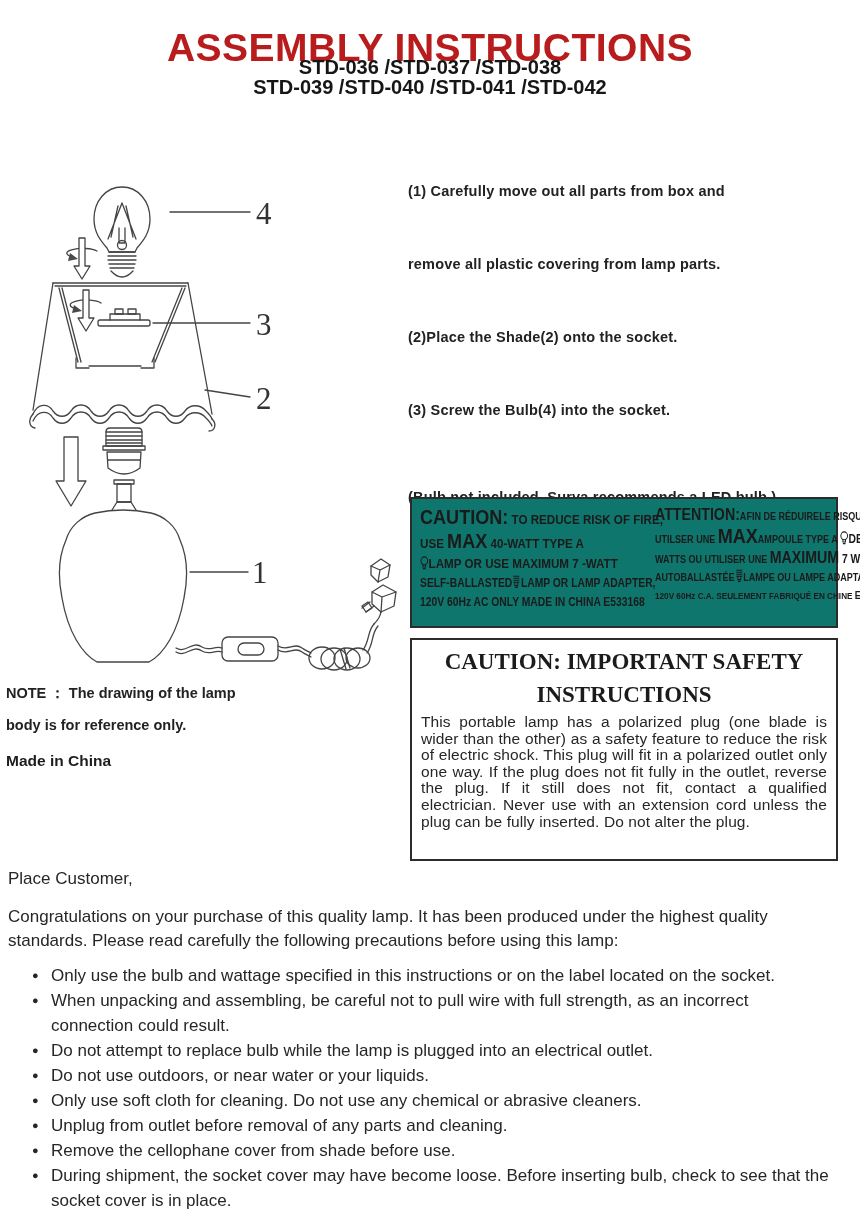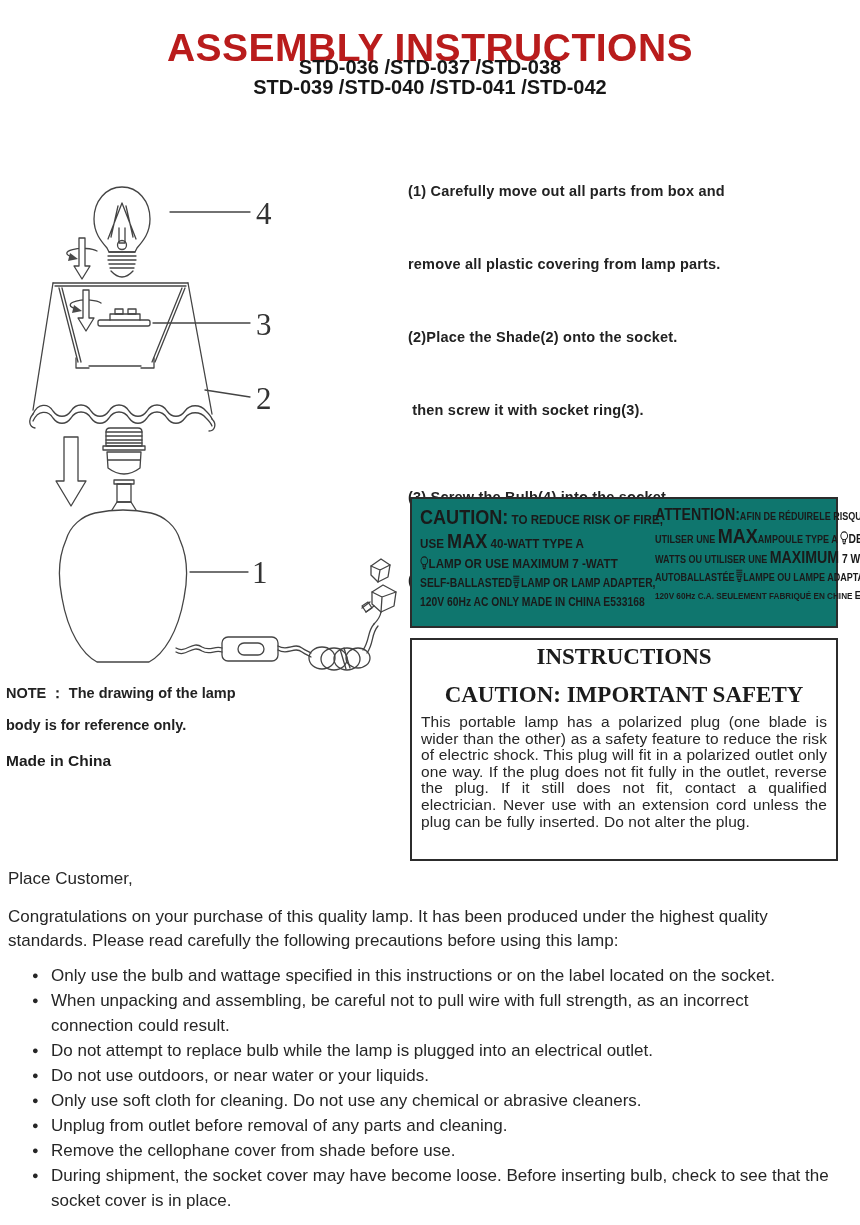--- a/index.html
+++ b/index.html
@@ -173,21 +173,20 @@
     <text class="plabel" x="256" y="84">4</text>
     <text class="plabel" x="256" y="195">3</text>
     <text class="plabel" x="256" y="269">2</text>
     <text class="plabel" x="252" y="443">1</text>
   </svg>
 
   <div class="steps">
     <div class="step-line">(1) Carefully move out all parts from box and</div>
     <div class="step-line">remove all plastic covering from lamp parts.</div>
     <div class="step-line">(2)Place the Shade(2) onto the socket.</div>
-    <div class="step-line"> then screw it with socket ring(3).</div>
     <div class="step-line">(3) Screw the Bulb(4) into the socket.</div>
     <div class="step-line">(Bulb not included. Surya recommends a LED bulb.)</div>
   </div>
 
   <div class="caution-box">
     <div class="c-col c-left">
         <div class="c-line"><span class="seg-xl">CAUTION:</span><span class="seg-lg"> TO REDUCE RISK OF FIRE,</span></div>
         <div class="c-line"><span class="seg-lg">USE  </span><span class="seg-xl">MAX</span><span class="seg-lg">  40-WATT TYPE A</span></div>
         <div class="c-line"><span><svg class="seg-icon" width="10" height="14" viewBox="0 0 10 14">
               <circle cx="5" cy="4.8" r="3.9" fill="none" stroke="#1a1a1a" stroke-width="1.1"></circle>
@@ -212,22 +211,22 @@
         <div class="c-line"><span class="seg-sm">AUTOBALLASTÉE</span><span><svg class="seg-icon" width="10" height="14" viewBox="0 0 10 14">
               <path d="M1.5 1.3 H8.5 M1.5 3.3 H8.5 M1.5 5.3 H8.5 M1.5 7.3 H8.5" stroke="#1a1a1a" stroke-width="1.1" fill="none"></path>
               <path d="M3.3 7.3 L3.3 10.6 L6.7 10.6 L6.7 7.3" stroke="#1a1a1a" stroke-width="1.1" fill="none"></path>
               <line x1="3.3" y1="12.4" x2="6.7" y2="12.4" stroke="#1a1a1a" stroke-width="1.1"></line>
             </svg></span><span class="seg-sm">LAMPE OU LAMPE ADAPTATEUR.</span></div>
         <div class="c-line"><span class="seg-xs">120V 60Hz C.A. SEULEMENT FABRIQUÉ EN CHINE </span><span class="seg-sm">E533168</span></div>
       </div>
   </div>
 
   <div class="safety-box">
+    <div class="s-head s-head1">CAUTION: IMPORTANT SAFETY</div>
     <div class="s-head">INSTRUCTIONS</div>
-    <div class="s-head s-head1">CAUTION: IMPORTANT SAFETY</div>
     <p class="s-body">This portable lamp has a polarized plug (one blade is wider than the other) as a safety feature to reduce the risk of electric shock. This plug will fit in a polarized outlet only one way. If the plug does not fit fully in the outlet, reverse the plug. If it still does not fit, contact a qualified electrician. Never use with an extension cord unless the plug can be fully inserted. Do not alter the plug.</p>
   </div>
 
   <div class="note1">NOTE ： The drawing of the lamp</div>
   <div class="note2">body is for reference only.</div>
   <div class="madein">Made in China</div>
 
   <div class="customer">
     <div class="salutation">Place Customer,</div>
     <p class="intro">Congratulations on your purchase of this quality lamp. It has been produced under the highest quality standards. Please read carefully the following precautions before using this lamp:</p>

